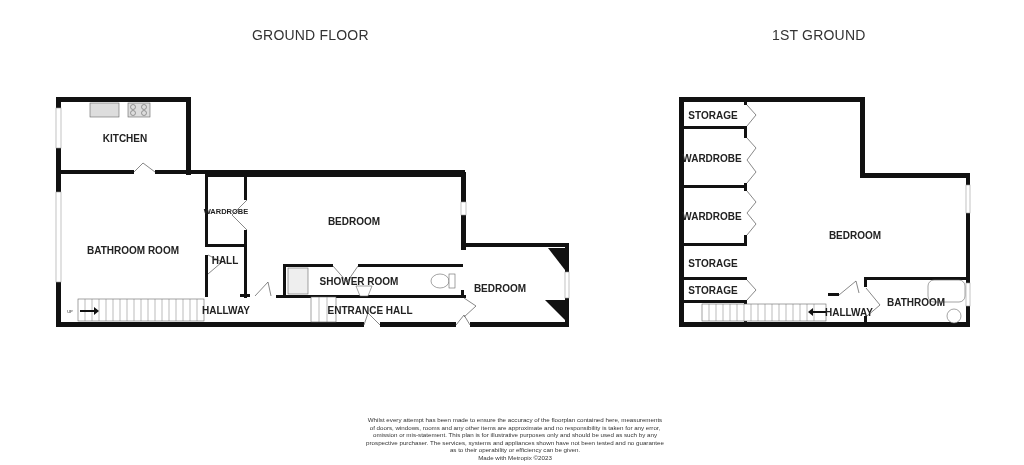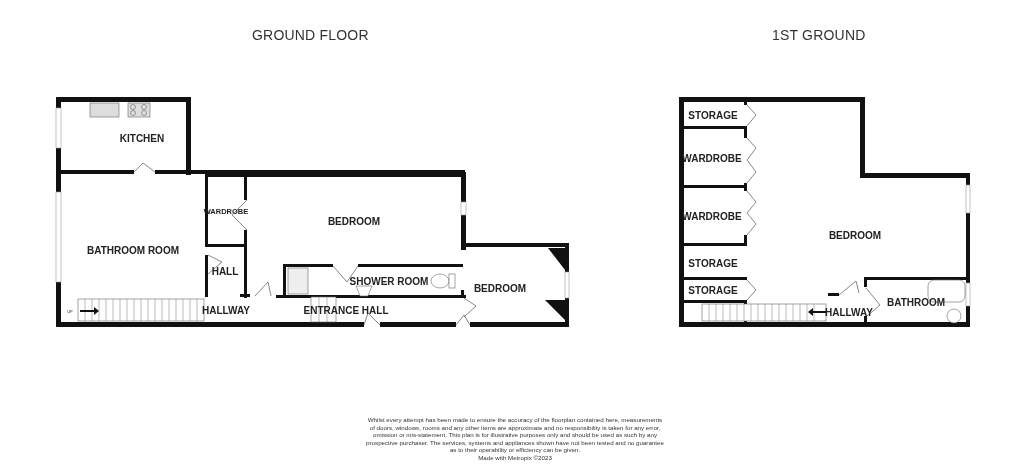--- a/index.html
+++ b/index.html
@@ -183,29 +183,29 @@
       <line x1="800" y1="304" x2="800" y2="321"></line>
     <line x1="807" y1="304" x2="807" y2="321"></line>
       <line x1="814" y1="304" x2="814" y2="321"></line>
   </g>
   <g>
     <line x1="813" y1="312" x2="826" y2="312" stroke="#111" stroke-width="2"></line>
     <polygon points="813,308 808,312 813,316" fill="#111"></polygon>
   </g>
 </svg>
 
-<div class="lbl big" style="left:142px; top:138px;">KITCHEN</div>
+<div class="lbl big" style="left:125px; top:138px;">KITCHEN</div>
 <div class="lbl big" style="left:133px; top:250px;">BATHROOM ROOM</div>
 <div class="lbl sm" style="left:226px; top:211px;">WARDROBE</div>
-<div class="lbl big" style="left:225px; top:271px;">HALL</div>
+<div class="lbl big" style="left:225px; top:260px;">HALL</div>
 <div class="lbl big" style="left:354px; top:221px;">BEDROOM</div>
-<div class="lbl big" style="left:389px; top:281px;">SHOWER ROOM</div>
+<div class="lbl big" style="left:359px; top:281px;">SHOWER ROOM</div>
 <div class="lbl big" style="left:500px; top:288px;">BEDROOM</div>
 <div class="lbl big" style="left:226px; top:310px;">HALLWAY</div>
-<div class="lbl big" style="left:334px; top:310px;padding-left:24px;">ENTRANCE HALL</div>
+<div class="lbl big" style="left:358px; top:310px;padding-left:24px;">ENTRANCE HALL</div>
 <div class="lbl xs" style="left:70px; top:311px;">UP</div>
 
 <div class="lbl big" style="left:713px; top:115px;">STORAGE</div>
 <div class="lbl big" style="left:712px; top:158px;">WARDROBE</div>
 <div class="lbl big" style="left:712px; top:216px;">WARDROBE</div>
 <div class="lbl big" style="left:713px; top:263px;">STORAGE</div>
 <div class="lbl big" style="left:713px; top:290px;">STORAGE</div>
 <div class="lbl big" style="left:855px; top:235px;">BEDROOM</div>
 <div class="lbl big" style="left:849px; top:312px;">HALLWAY</div>
 <div class="lbl big" style="left:916px; top:302px;">BATHROOM</div>

